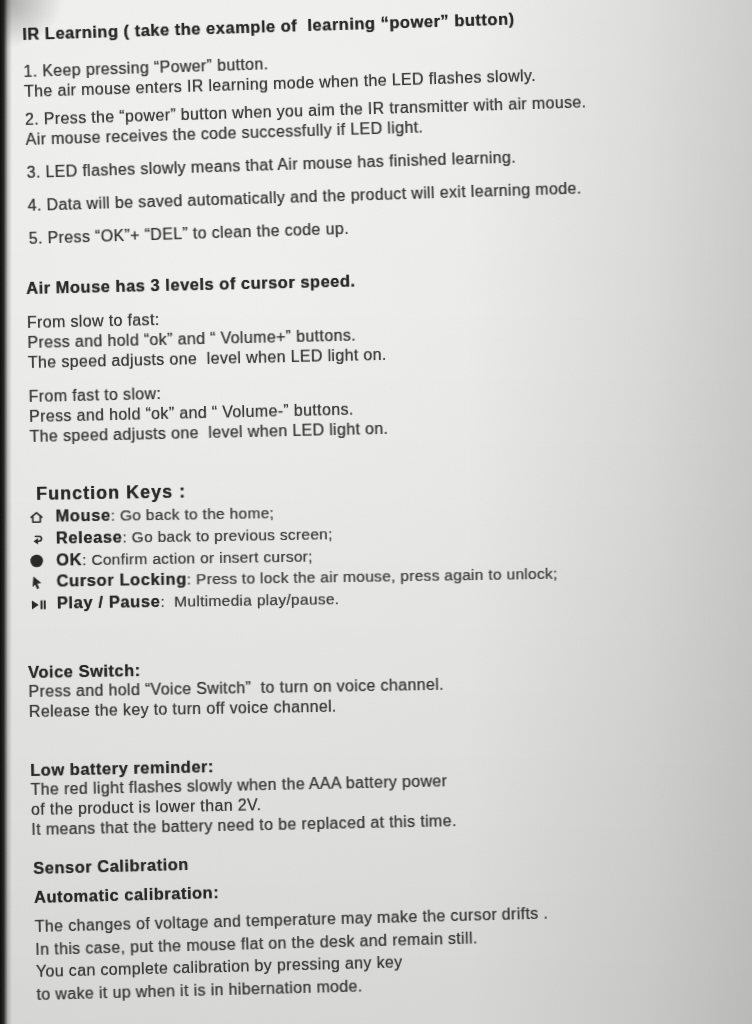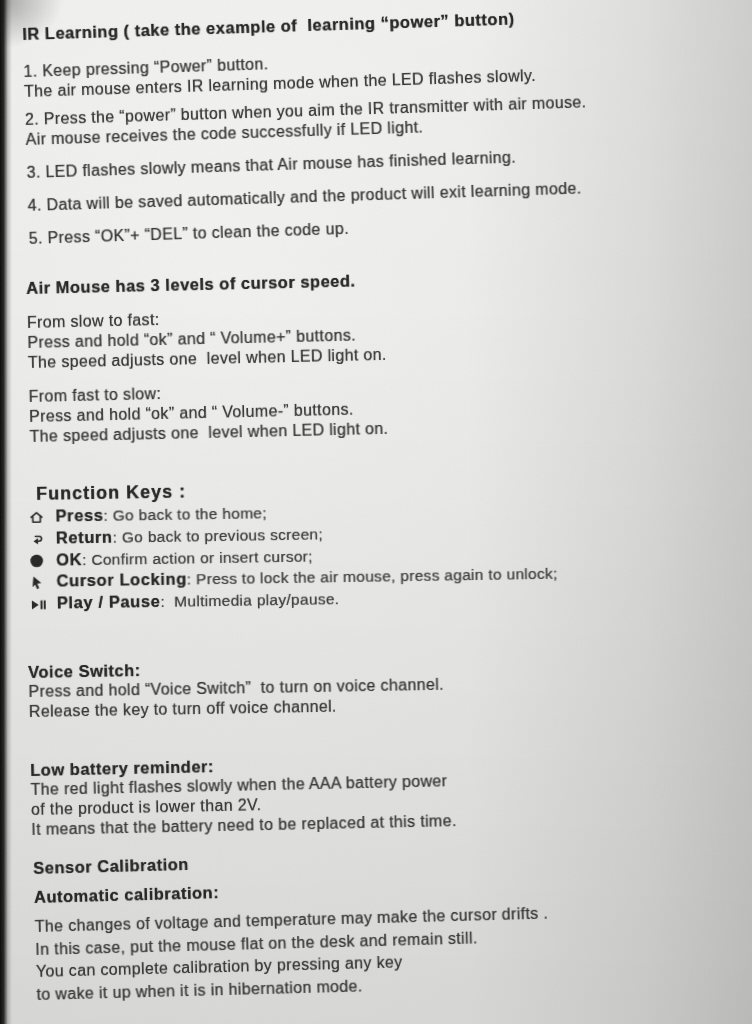--- a/index.html
+++ b/index.html
@@ -77,32 +77,32 @@
     <div class="line b fk-head" style="padding-left:8px;">Function Keys :</div>
     <div style="height:3px;"></div>
 
     <div class="fk-row">
       <span class="fk-icon">
         <svg width="16" height="16" viewBox="0 0 16 16">
             <path class="stroke" d="M2.6 7.4 L8 2.8 L13.4 7.4"></path>
             <path class="stroke" d="M4.3 6.3 L4.3 12.2 L11.7 12.2 L11.7 6.3"></path>
           </svg>
       </span>
-      <span class="fk-label">Press</span>
+      <span class="fk-label">Mouse</span>
       <span class="fk-desc">: Go back to the home;</span>
     </div>
 
     <div class="fk-row">
       <span class="fk-icon">
         <svg width="16" height="16" viewBox="0 0 16 16">
             <path class="stroke" d="M6.5 4.5 L10.5 4.5 C13.2 4.8 13.6 8.8 10.5 9.3 L7.8 9.4"></path>
             <path class="ink" d="M9.1 6.3 L4.6 9.5 L9.1 12.4 Z"></path>
           </svg>
       </span>
-      <span class="fk-label">Return</span>
+      <span class="fk-label">Release</span>
       <span class="fk-desc">: Go back to previous screen;</span>
     </div>
 
     <div class="fk-row">
       <span class="fk-icon">
         <svg width="16" height="16" viewBox="0 0 16 16">
             <circle class="ink" cx="7.5" cy="8" r="6.3"></circle>
           </svg>
       </span>
       <span class="fk-label">OK</span>

